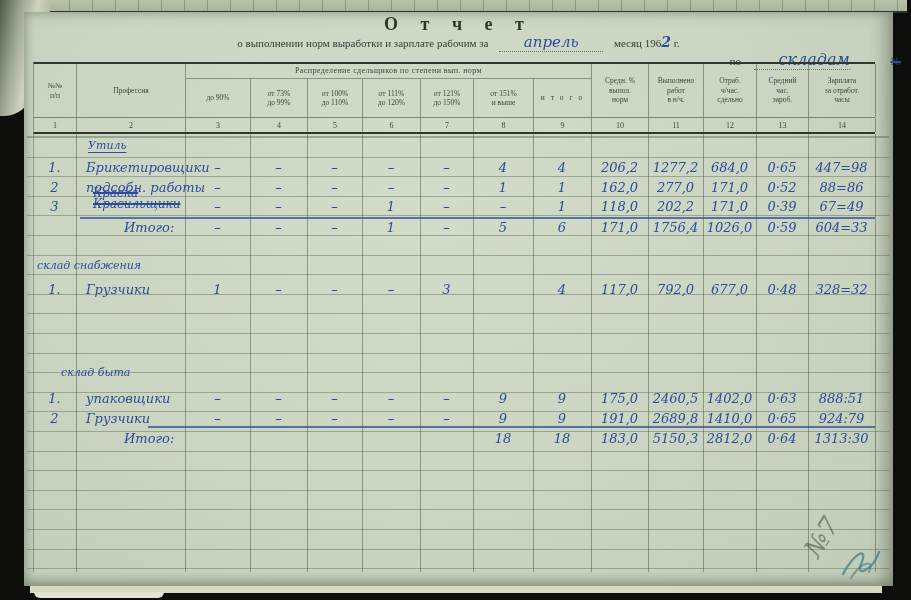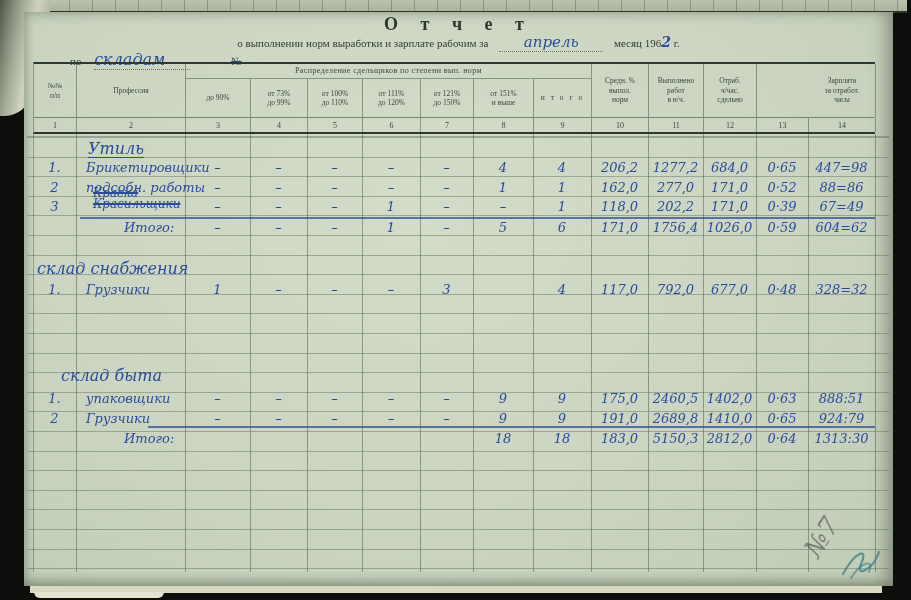--- a/index.html
+++ b/index.html
@@ -33,21 +33,21 @@
     background:radial-gradient(ellipse at 45% 35%, #d3dcc9 0%, #cbd5c2 55%, #c1ccb7 100%);
     box-shadow: inset -10px 0 14px rgba(60,70,52,.30), inset 0 -6px 10px rgba(60,70,52,.22), inset 4px 0 8px rgba(60,70,52,.18);
   }
 
   .title{
     position:absolute; top:2px; left:0; width:100%;
     text-align:center; font-size:18px; font-weight:bold;
     letter-spacing:9px; color:#2d372f;
   }
   .subtitle{ position:absolute; top:21px; left:0; width:100%; text-align:center; font-size:11px; color:#333d34;}
-  .line3{ position:absolute; top:38px; left:0; width:100%; text-align:left; font-size:11px; color:#333d34;padding-left:46px;}
+  .line3{ position:absolute; top:38px; left:8px; width:100%; text-align:right; font-size:11px; color:#333d34;padding-left:46px;}
 
   .hw{ font-family:"DejaVu Serif", serif; font-style:italic; color:#2c4c9c; }
   .month{ font-size:15px; display:inline-block; min-width:104px; border-bottom:1px dotted #6a7563; margin:0 8px; }
   .yeard{ font-size:14px; font-weight:bold; }
   .dest{ font-size:16px; display:inline-block; min-width:96px; border-bottom:1px dotted #6a7563; margin:0 10px;}
   .struckno{
     margin-left:28px; color:#39443a;
     text-decoration:line-through; text-decoration-color:#2c4c9c; text-decoration-thickness:2px;
   }
 
@@ -99,21 +99,21 @@
     font-family:"DejaVu Serif", serif; font-style:italic;
     color:#2b4b9b; font-size:13px;
   }
   .hrow .cell{ text-align:center; white-space:nowrap; }
   .hrow .cell:nth-child(1){ text-align:center; }
   .hrow .cell:nth-child(2){ text-align:left; padding-left:10px; }
   .total .cell:nth-child(2){ padding-left:48px; }
 
   .secthead{
     position:absolute; font-family:"DejaVu Serif", serif; font-style:italic;
-    color:#2b4b9b; font-size:16px; white-space:nowrap;
+    color:#2b4b9b; font-size:11px; white-space:nowrap;
   }
   .secthead.u{ text-decoration:underline; text-underline-offset:3px; }
 
   .fix3{ position:absolute; left:60px; top:126px; line-height:11px; white-space:nowrap;}
   .fix3 span{
     display:block; font-family:"DejaVu Serif", serif; font-style:italic; font-size:12px; color:#2b4b9b;
     text-decoration:line-through; text-decoration-thickness:2px; text-decoration-color:#2b4b9b;
   }
 
   .inkline{ position:absolute; height:2px; background:rgba(50,78,150,.75); }
@@ -174,20 +174,23 @@
       <div class="th itg" style="grid-column:9;grid-row:2;">и т о г о</div>
       <div class="th span2" style="grid-column:10;">Средн. %
 выпол.
 норм</div>
       <div class="th span2" style="grid-column:12;">Отраб.
 ч/час.
 сдельно</div>
       <div class="th span2" style="grid-column:11;">Выполнено
 работ
 в н/ч.</div>
+      <div class="th span2" style="grid-column:13;">Средний
+час.
+зароб.</div>
       <div class="th span2" style="grid-column:14;">Зарплата
 за отработ.
 часы</div>
     </div>
 
     <div class="numrow">
         <div class="cell">1</div>
         <div class="cell">2</div>
         <div class="cell">3</div>
         <div class="cell">4</div>
@@ -281,21 +284,21 @@
         <div class="cell">–</div>
         <div class="cell">–</div>
         <div class="cell">1</div>
         <div class="cell">–</div>
         <div class="cell">5</div>
         <div class="cell">6</div>
         <div class="cell">171,0</div>
         <div class="cell">1756,4</div>
         <div class="cell">1026,0</div>
         <div class="cell">0·59</div>
-        <div class="cell">604=62</div>
+        <div class="cell">604=33</div>
       </div>
 
     <div class="secthead" style="left:4px; top:197px;">склад снабжения</div>
     <div class="hrow" style="top:217px;">
         <div class="cell">1.</div>
         <div class="cell">Грузчики</div>
         <div class="cell">1</div>
         <div class="cell">–</div>
         <div class="cell">–</div>
         <div class="cell">–</div>

